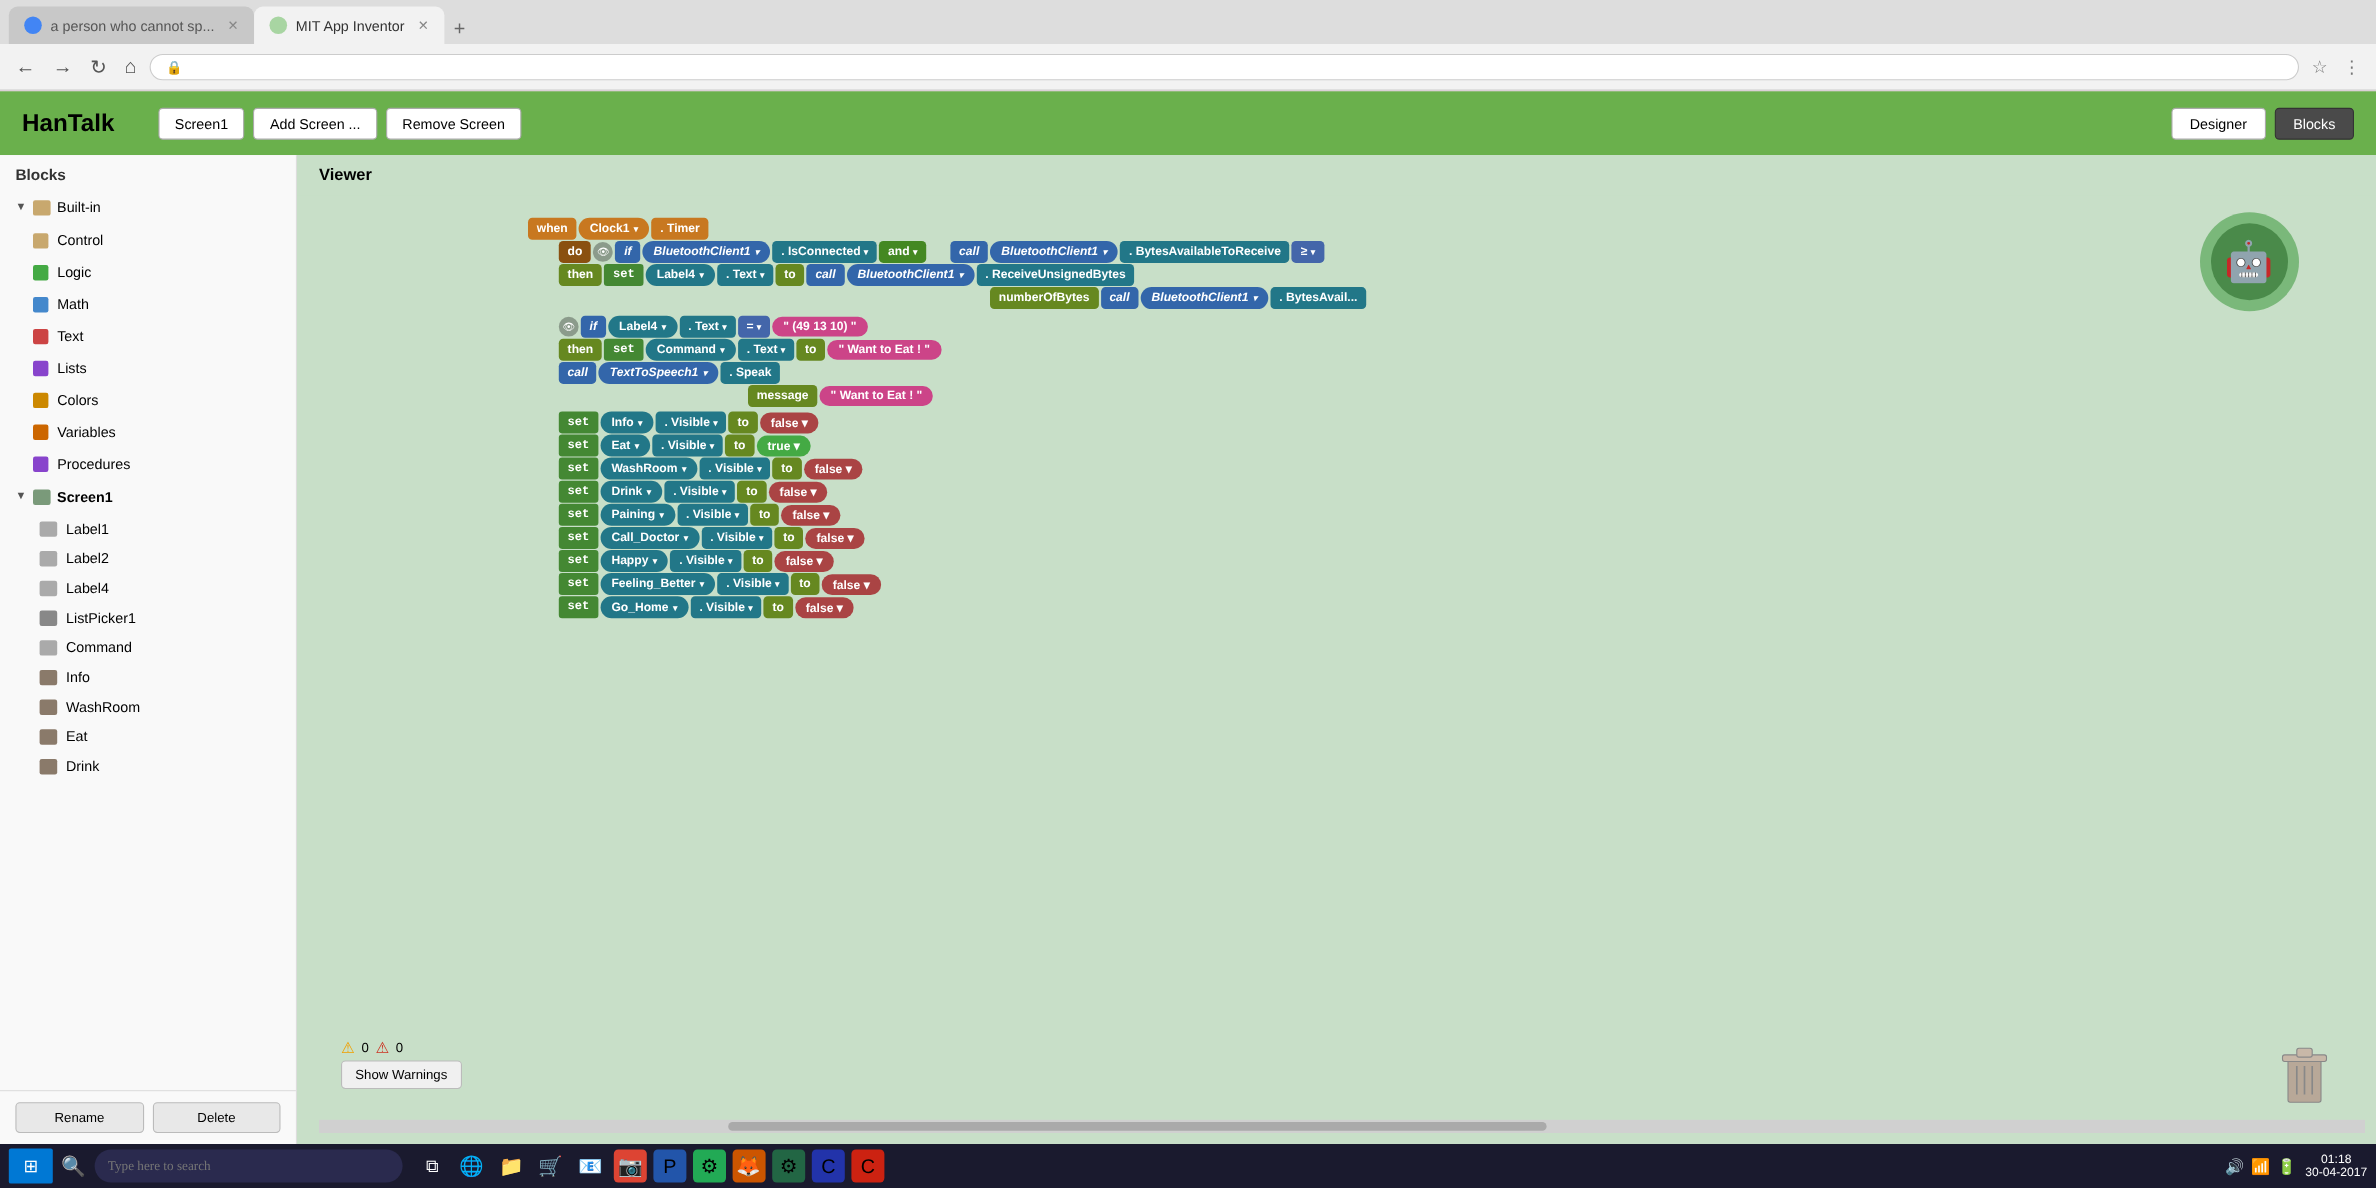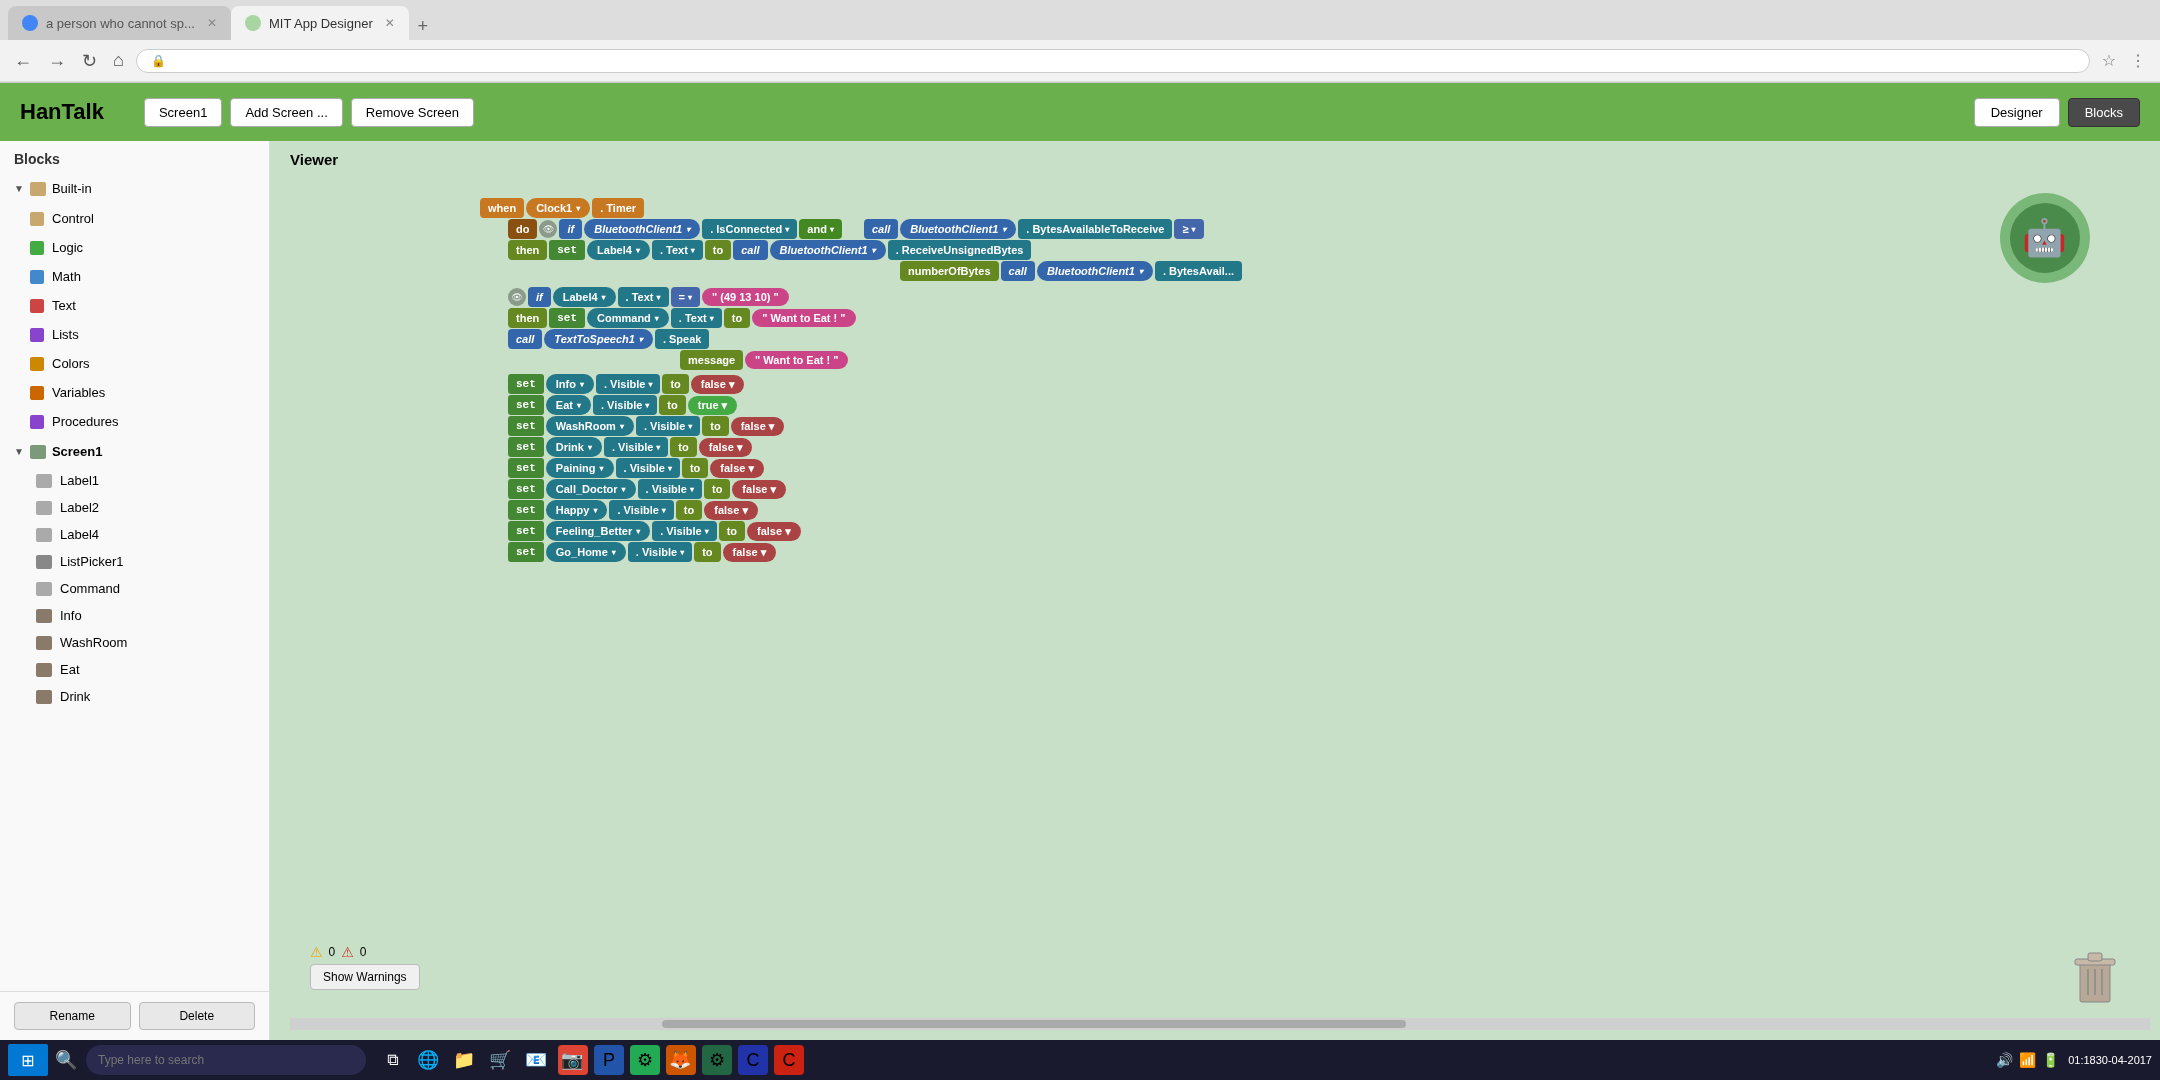--- a/index.html
+++ b/index.html
@@ -70,25 +70,25 @@
 
     
     .warning-area { position: absolute; bottom: 40px; left: 20px; display: flex; flex-direction: column; gap: 4px; }
     .warning-row { display: flex; align-items: center; gap: 6px; font-size: 12px; }
     .warning-icon { color: #f0a000; font-size: 14px; }
     .show-warnings-btn { background: #f0f0f0; border: 1px solid #bbb; border-radius: 4px; padding: 5px 12px; font-size: 12px; cursor: pointer; }
 
     
     .taskbar { height: 40px; background: #1a1a2e; display: flex; align-items: center; padding: 0 8px; gap: 4px; }
     .taskbar-start { background: #0078d4; color: white; width: 40px; height: 32px; display: flex; align-items: center; justify-content: center; border-radius: 2px; cursor: pointer; font-size: 16px; }
-    .taskbar-search { background: #2a2a4e; color: #aaa; border: none; height: 30px; width: 280px; padding: 0 12px; border-radius: 15px; font-size: 12px; }
+    .taskbar-search { background: #2a2a4e; color: #aaa; border: none; height: 30px; width: 280px; padding: 0 12px; border-radius: 15px; font-size: 12px; font-family: Liberation Serif, serif; }
     .taskbar-icons { display: flex; gap: 6px; align-items: center; margin-left: 8px; }
     .taskbar-icon { width: 30px; height: 30px; display: flex; align-items: center; justify-content: center; cursor: pointer; font-size: 16px; border-radius: 4px; }
     .taskbar-right { margin-left: auto; display: flex; align-items: center; gap: 8px; color: white; font-size: 12px; }
-    .taskbar-time { display: flex; flex-direction: row; align-items: flex-start; font-size: 11px; color: white; }
+    .taskbar-time { display: flex; flex-direction: column; align-items: center; font-size: 11px; color: white; }
     .taskbar-sys { display: flex; gap: 6px; align-items: center; }
 
     .row { display: flex; align-items: center; gap: 2px; margin-bottom: 1px; }
 
     .pill { border-radius: 20px; padding: 4px 10px; font-size: 11px; color: white; font-weight: bold; display: inline-flex; align-items: center; gap: 4px; cursor: pointer; }
     .pill .arr { font-size: 8px; }
 
     .bl { border-radius: 4px; padding: 4px 8px; font-size: 11px; color: white; font-weight: bold; display: inline-flex; align-items: center; gap: 3px; cursor: pointer; }
     .bl .arr { font-size: 8px; }
 
@@ -120,21 +120,21 @@
 
   <div class="browser-chrome">
     <div class="tab-bar">
       <div class="tab inactive">
         <div class="tab-favicon google"></div>
         <span>a person who cannot sp...</span>
         <span class="tab-close">✕</span>
       </div>
       <div class="tab active">
         <div class="tab-favicon mit"></div>
-        <span>MIT App Designer</span>
+        <span>MIT App Inventor</span>
         <span class="tab-close">✕</span>
       </div>
       <div class="new-tab-btn">+</div>
     </div>
     <div class="nav-bar">
       <button class="nav-btn">←</button>
       <button class="nav-btn">→</button>
       <button class="nav-btn">↻</button>
       <button class="nav-btn">⌂</button>
       <div class="address-bar">

